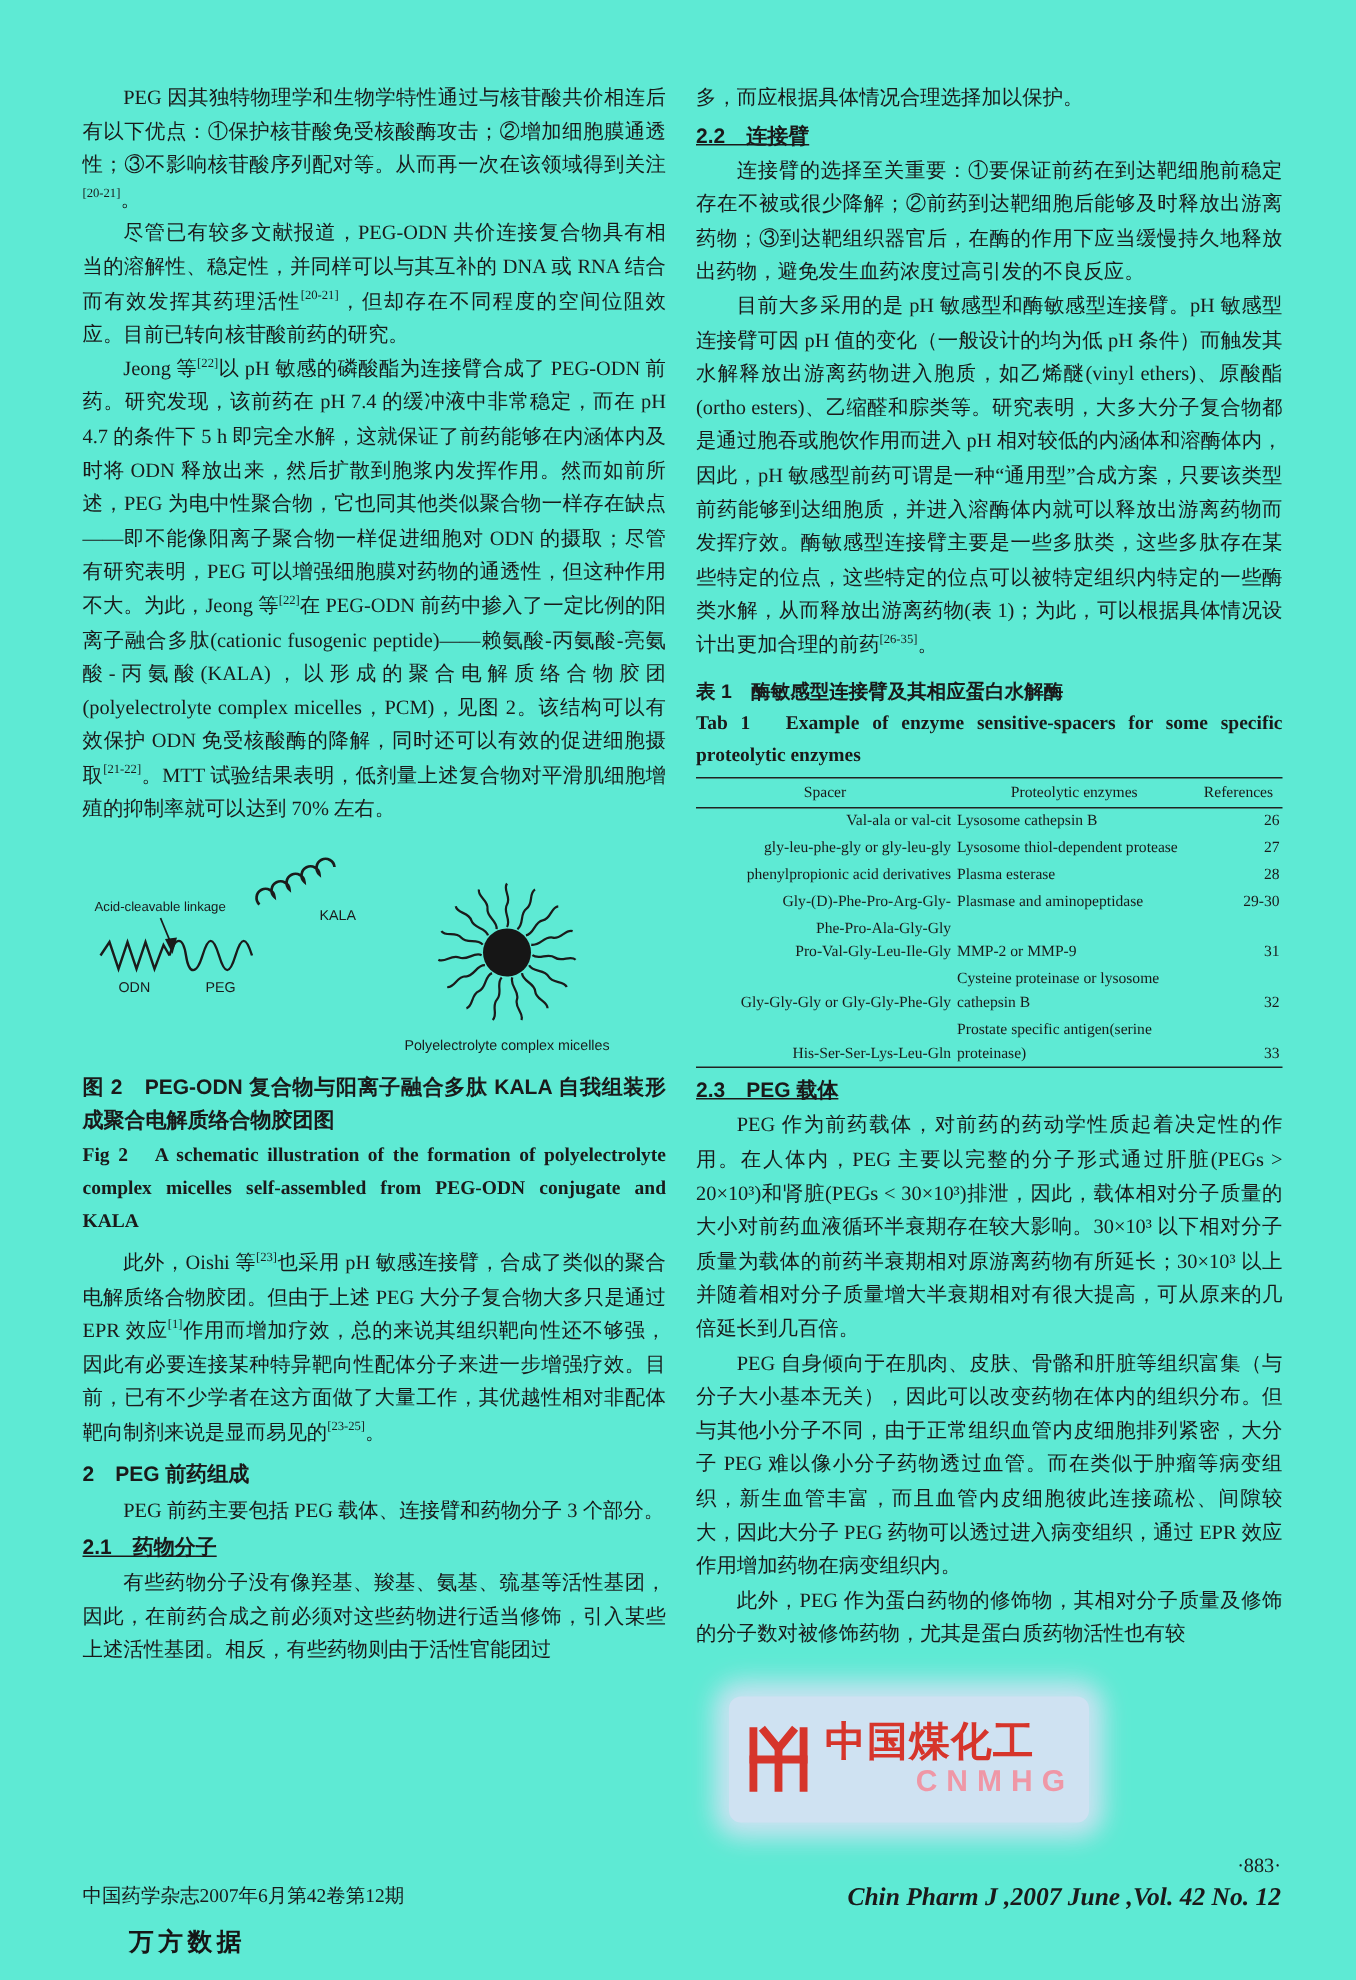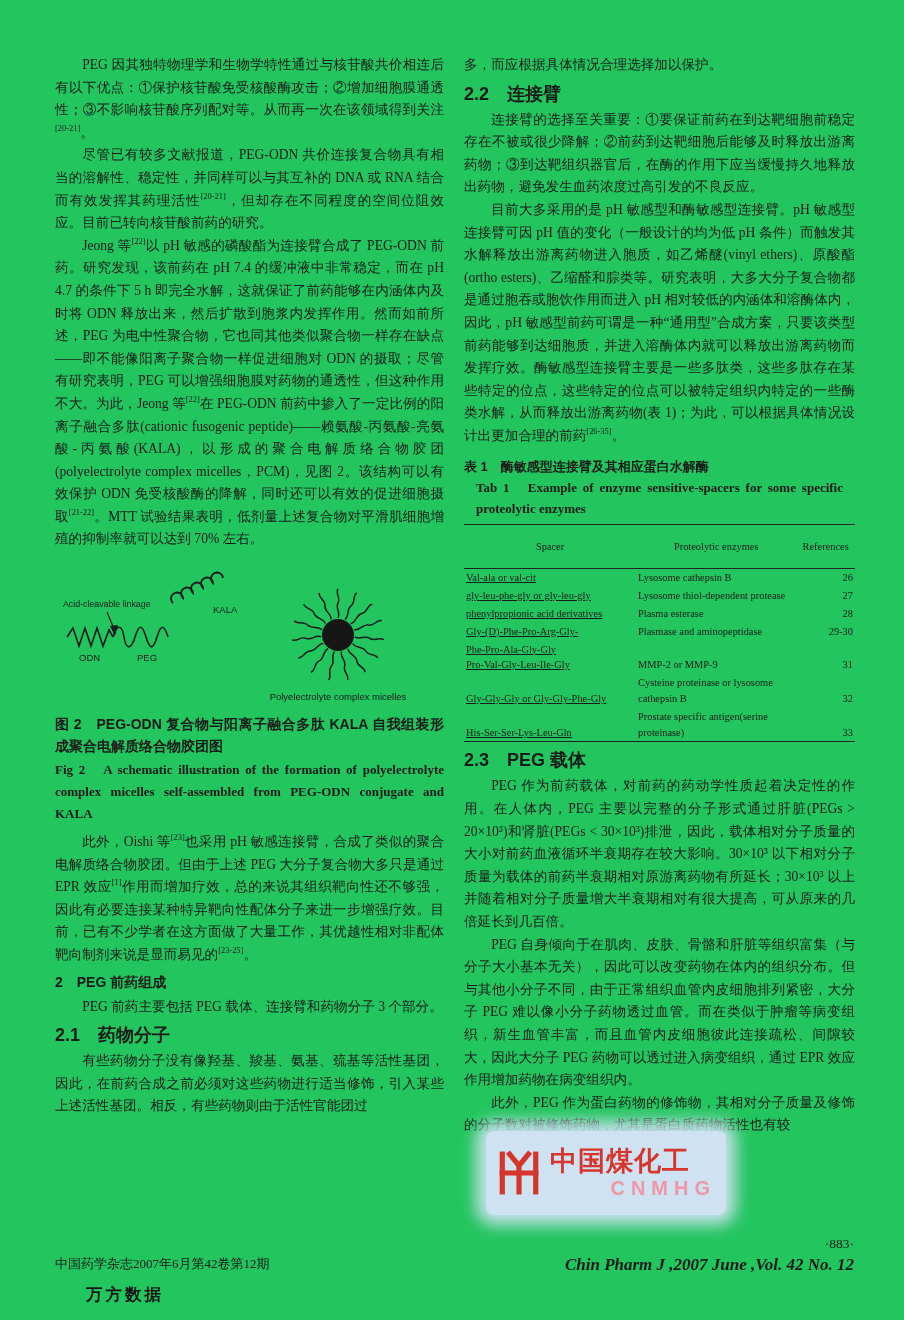--- a/index.html
+++ b/index.html
@@ -1,67 +1,68 @@
 <!DOCTYPE html>
 <html><head>
 <meta charset="utf-8">
 <style>
   html,body { margin:0; padding:0; background:#9a9a9a; }
   .page {
     position:relative; width:904px; height:1320px; margin:0 auto;
-    background:#22c55e; color:#1a1a1a; overflow:hidden;
+    background:#5eead4; color:#1a1a1a; overflow:hidden;
     font-family:"Liberation Serif","DejaVu Serif",serif;
   }
   .col { position:absolute; top:54px; }
   .col-left  { left:55px;  width:389px; }
   .col-right { left:464px; width:391px; }
   p.body {
     margin:0; font-size:13.6px; line-height:22.6px; text-align:justify;
   }
   p.body.indent { text-indent:2em; }
   sup { font-size:0.62em; line-height:0; }
   .sec-heading {
     margin:7px 0 4px; font-size:14px; font-weight:bold;
     font-family:"Liberation Sans","DejaVu Sans",sans-serif;
   }
   .subsec-heading {
-    margin:5px 0 3px; font-size:18px; font-weight:bold;
-    font-family:"Liberation Sans","DejaVu Sans",sans-serif;
+    margin:5px 0 3px; font-size:14px; font-weight:bold;
+    font-family:"Liberation Sans","DejaVu Sans",sans-serif;
+    text-decoration:underline;
   }
   figure.figure { margin:6px 0 2px; padding:0; }
   .fig-svg { display:block; width:100%; height:auto; }
   .fig-svg text { font-family:"Liberation Sans","DejaVu Sans",sans-serif; font-size:9.5px; fill:#1b1b1b; }
   .fig-svg .small-label { font-size:8.8px; }
   .caption-cn {
     margin:6px 0 2px; font-size:14px; line-height:22px; font-weight:bold; text-align:justify;
     font-family:"Liberation Sans","DejaVu Sans",sans-serif;
   }
   .caption-en {
     margin:0 0 6px; font-size:13px; line-height:22px; font-weight:bold; text-align:justify;
     font-family:"Liberation Serif","DejaVu Serif",serif;
   }
   .tab-caption-cn {
     margin:8px 0 0; font-size:13px; line-height:21px; font-weight:bold; text-align:justify;
     font-family:"Liberation Sans","DejaVu Sans",sans-serif;
   }
   .tab-caption-en {
-    margin:0 12px 5px; font-size:13px; line-height:21px; font-weight:bold; text-align:justify;
+    margin:0 0 5px; font-size:13px; line-height:21px; font-weight:bold; text-align:justify;
     font-family:"Liberation Serif","DejaVu Serif",serif;
   }
   table.paper-table {
     width:100%; border-collapse:collapse; margin:2px 0 6px;
     border-top:1.6px solid #222; border-bottom:1.6px solid #222;
     font-size:10.4px; line-height:1.52;
   }
   table.paper-table th {
-    font-weight:normal; text-align:center; padding:14px 2px;
+    font-weight:normal; text-align:center; padding:2px 2px;
     border-bottom:0.9px solid #222;
   }
   table.paper-table td { padding:1px 2px; vertical-align:bottom; }
-  td.c1 { width:44%; white-space:pre-line; text-align:left;text-decoration:underline; }
+  td.c1 { width:44%; white-space:pre-line; text-align:right; }
   td.c2 { width:41%; text-align:left; }
   td.c3 { width:15%; text-align:right; }
   .watermark {
     position:absolute; left:486px; top:1131px; width:240px; height:84px;
     background:#cfe2f2; border-radius:8px;
     box-shadow:0 0 16px 10px rgba(207,226,242,0.95);
     display:flex; align-items:center; gap:8px; padding:4px 10px; box-sizing:border-box;
   }
   .wm-logo { width:46px; height:52px; flex:0 0 auto; }
   .wm-text { flex:1; }

